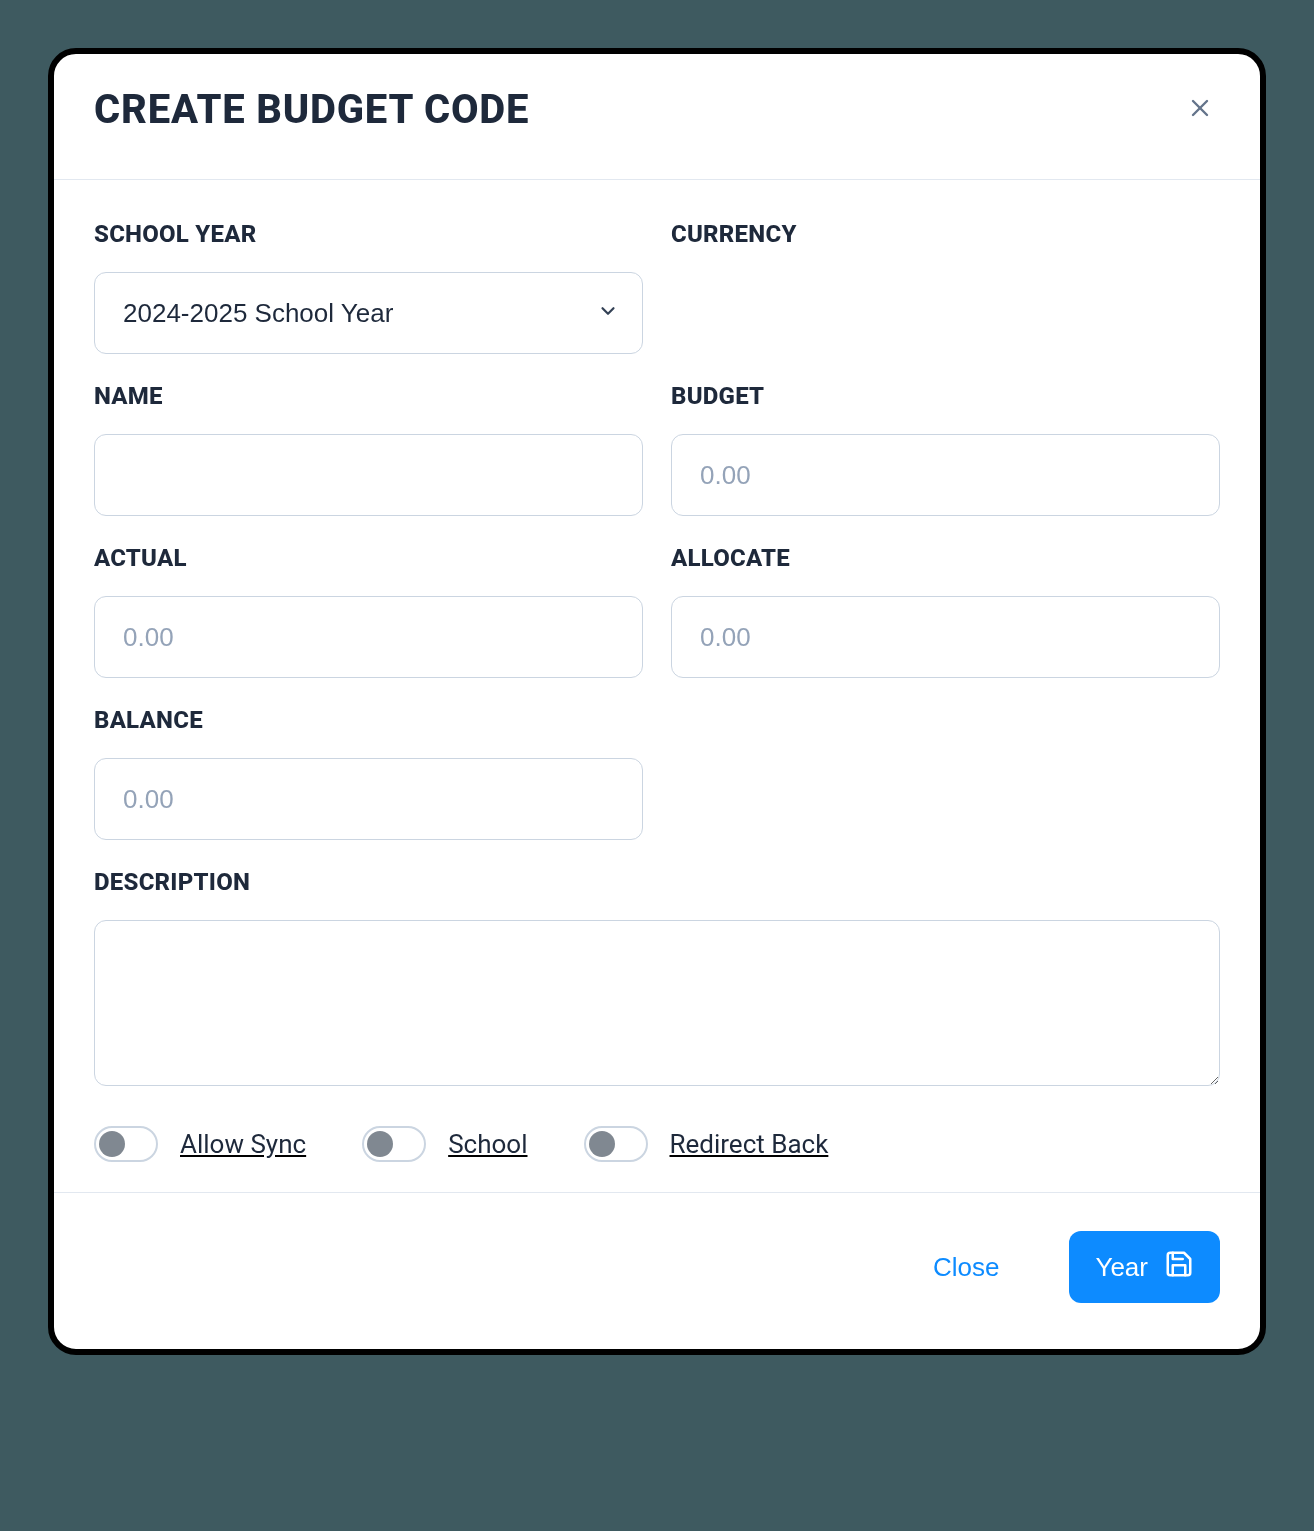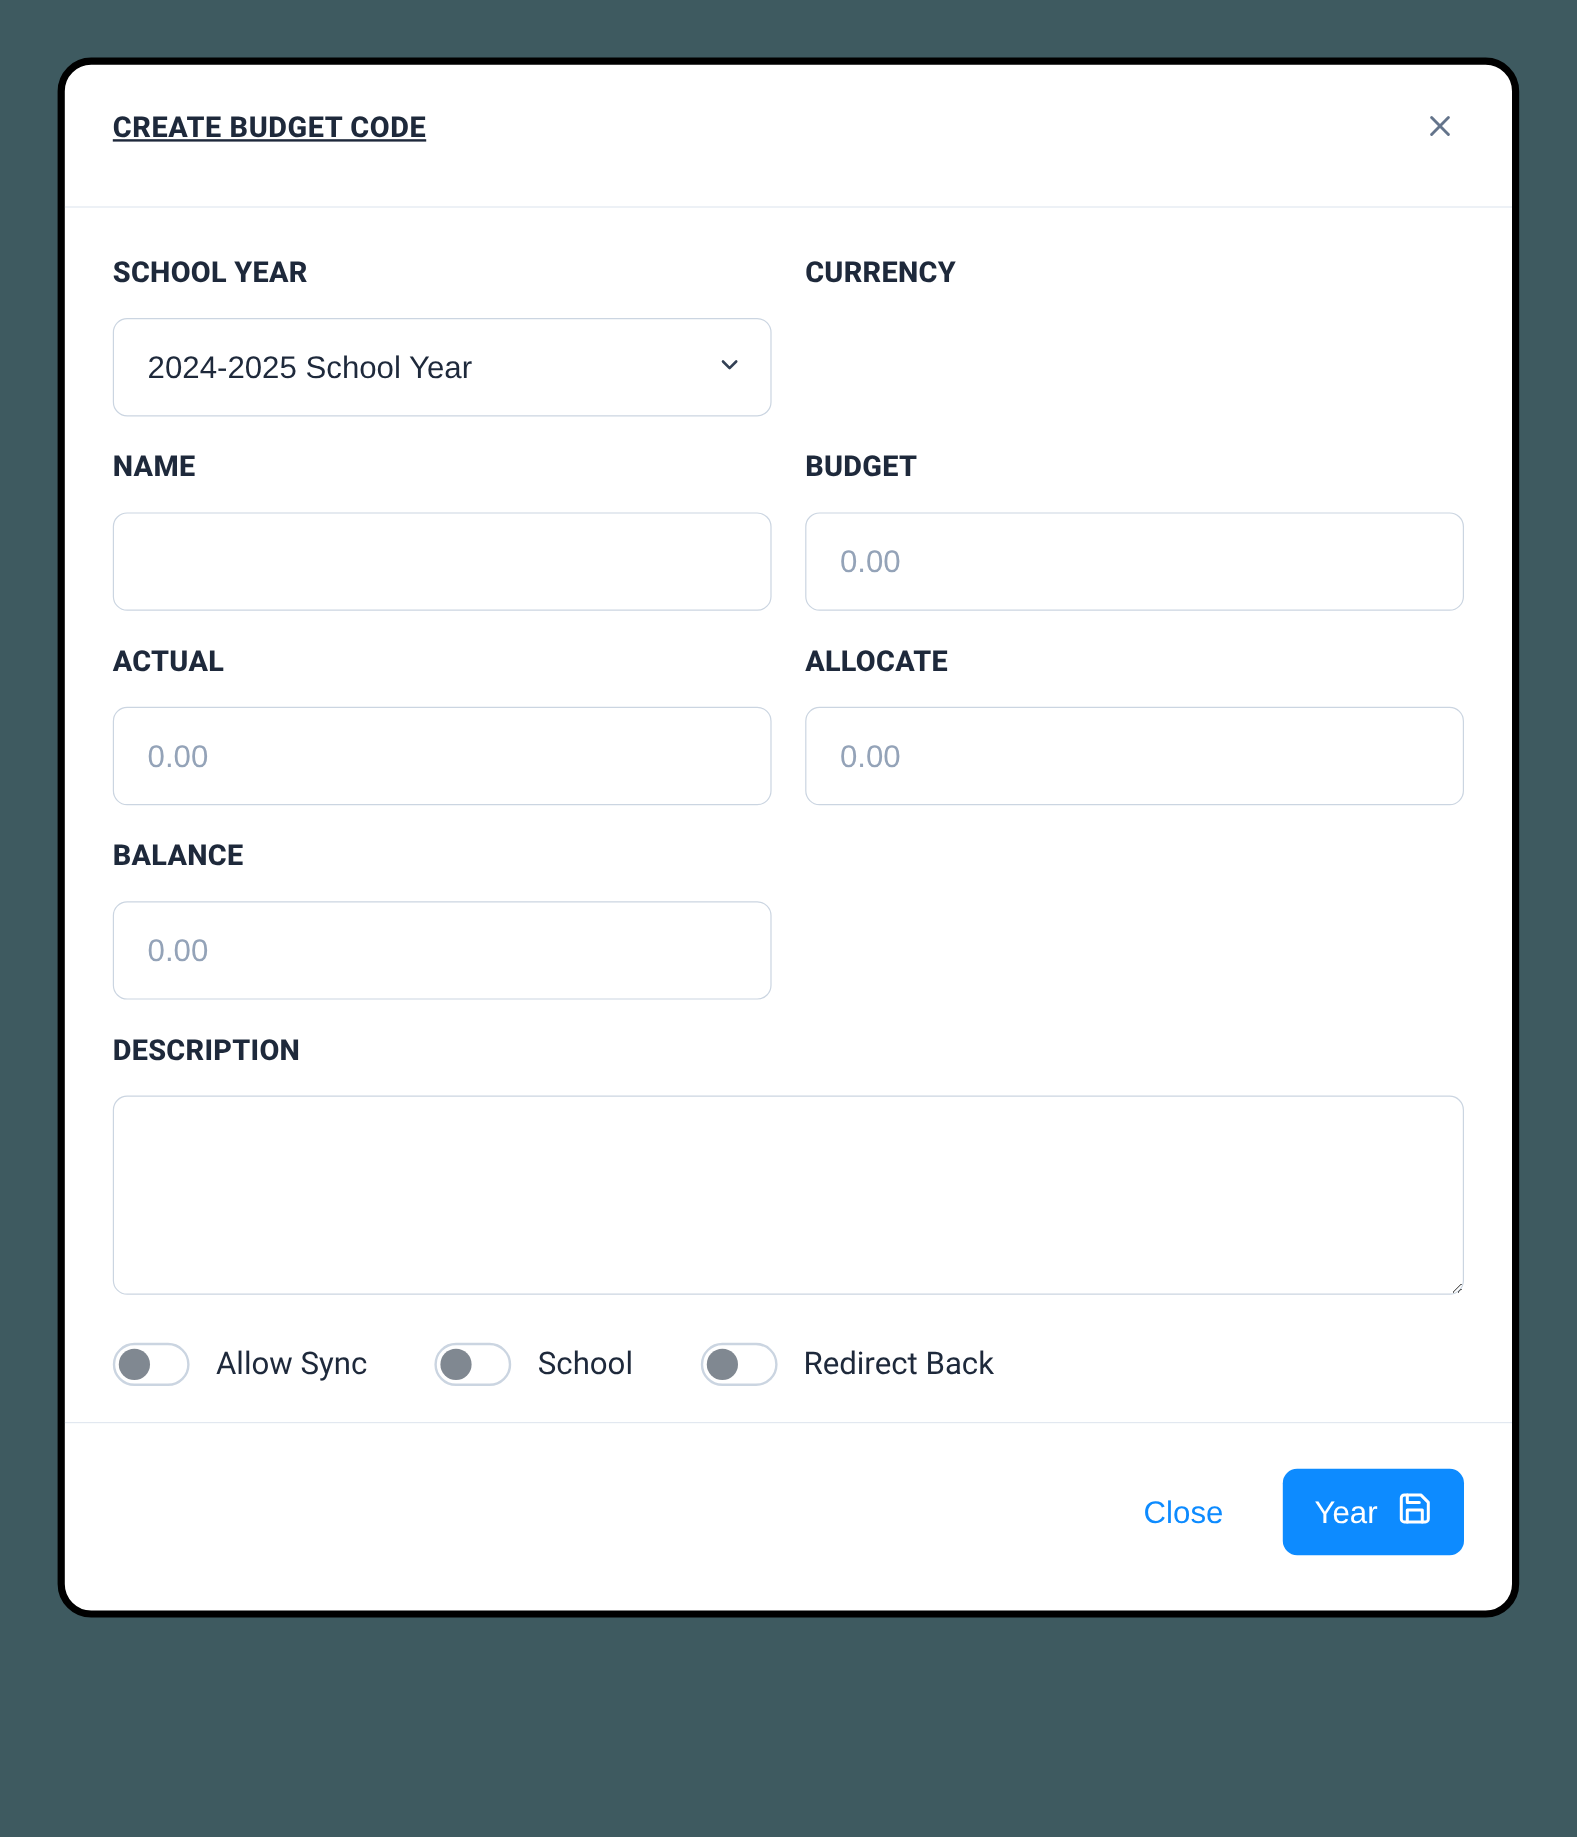--- a/index.html
+++ b/index.html
@@ -27,26 +27,25 @@
     overflow:hidden;
   }
   .modal-header {
     display:flex;
     align-items:center;
     justify-content:space-between;
     padding:32px 40px 46px 40px;
     border-bottom:1px solid var(--border);
   }
   .modal-title {
-    font-size:24px;
+    font-size:40px;
     font-weight:800;
     letter-spacing:.02em;
     color:var(--text);
     text-transform:uppercase;
-    text-decoration:underline;
   }
   .close-x {
     width:40px; height:40px;
     display:flex; align-items:center; justify-content:center;
     color:#64748b;
     cursor:pointer;
     background:none; border:none;
   }
   .close-x svg { width:24px; height:24px; stroke:currentColor; }
   .modal-body {
@@ -98,20 +97,21 @@
   textarea.control {
     height:166px;
     padding:20px 24px;
     resize:vertical;
   }
   .toggles {
     display:flex;
     gap:56px;
     margin-top:40px;
     align-items:center;
+    text-decoration:underline;
   }
   .toggle {
     display:flex;
     align-items:center;
     gap:22px;
     cursor:pointer;
   }
   .switch {
     width:64px; height:36px;
     border-radius:999px;
@@ -130,21 +130,21 @@
   }
   .toggle-label {
     font-size:26px;
     color:var(--text);
   }
   .modal-footer {
     border-top:1px solid var(--border);
     padding:38px 40px 46px 40px;
     display:flex;
     justify-content:flex-end;
-    gap:20px;
+    gap:40px;
     align-items:center;
   }
   .btn {
     font-size:26px;
     font-weight:500;
     border-radius:12px;
     height:72px;
     padding:0 30px;
     display:flex;
     align-items:center;

